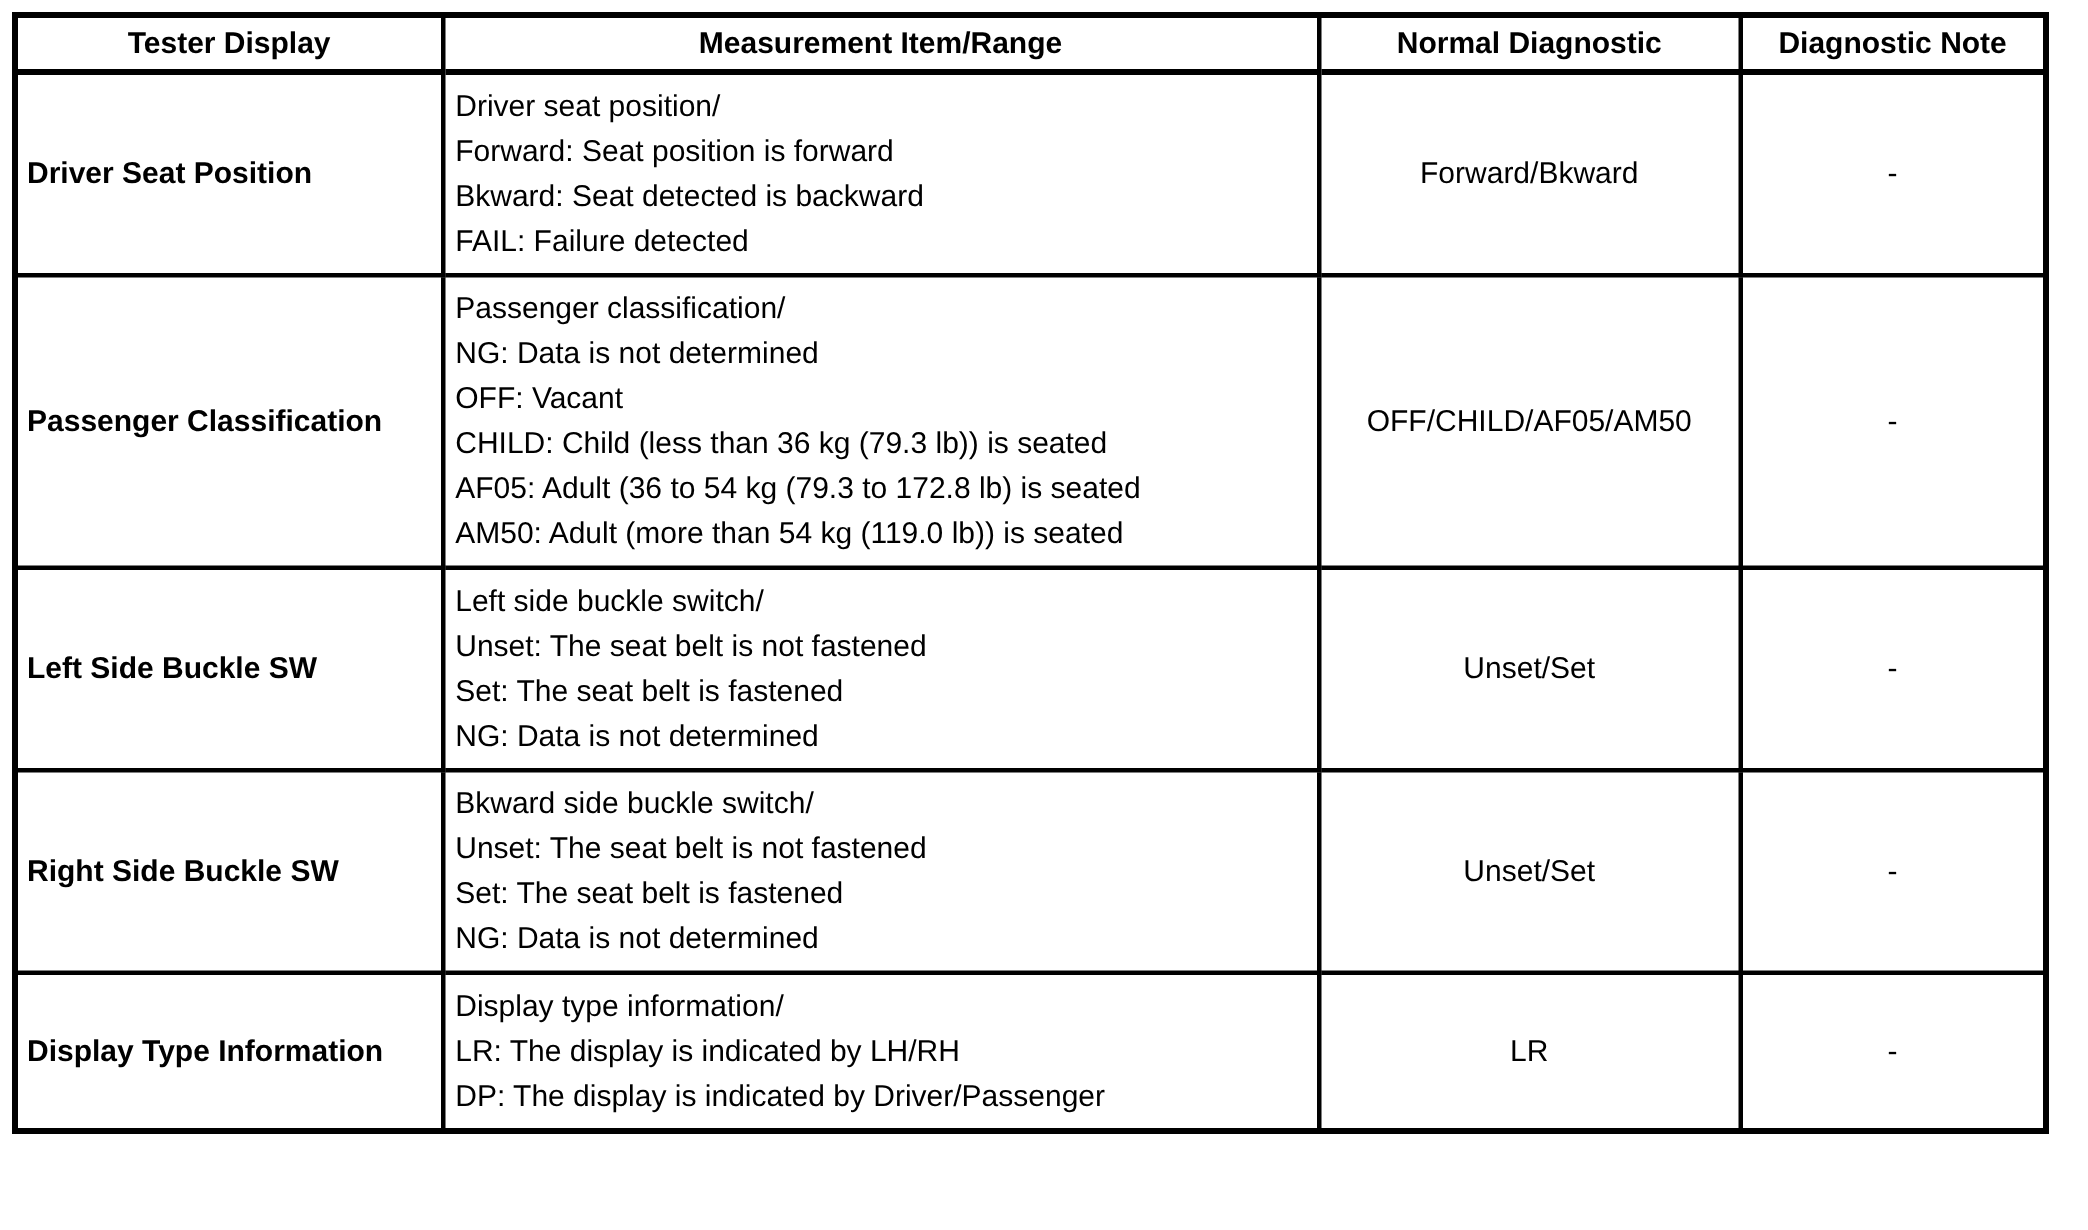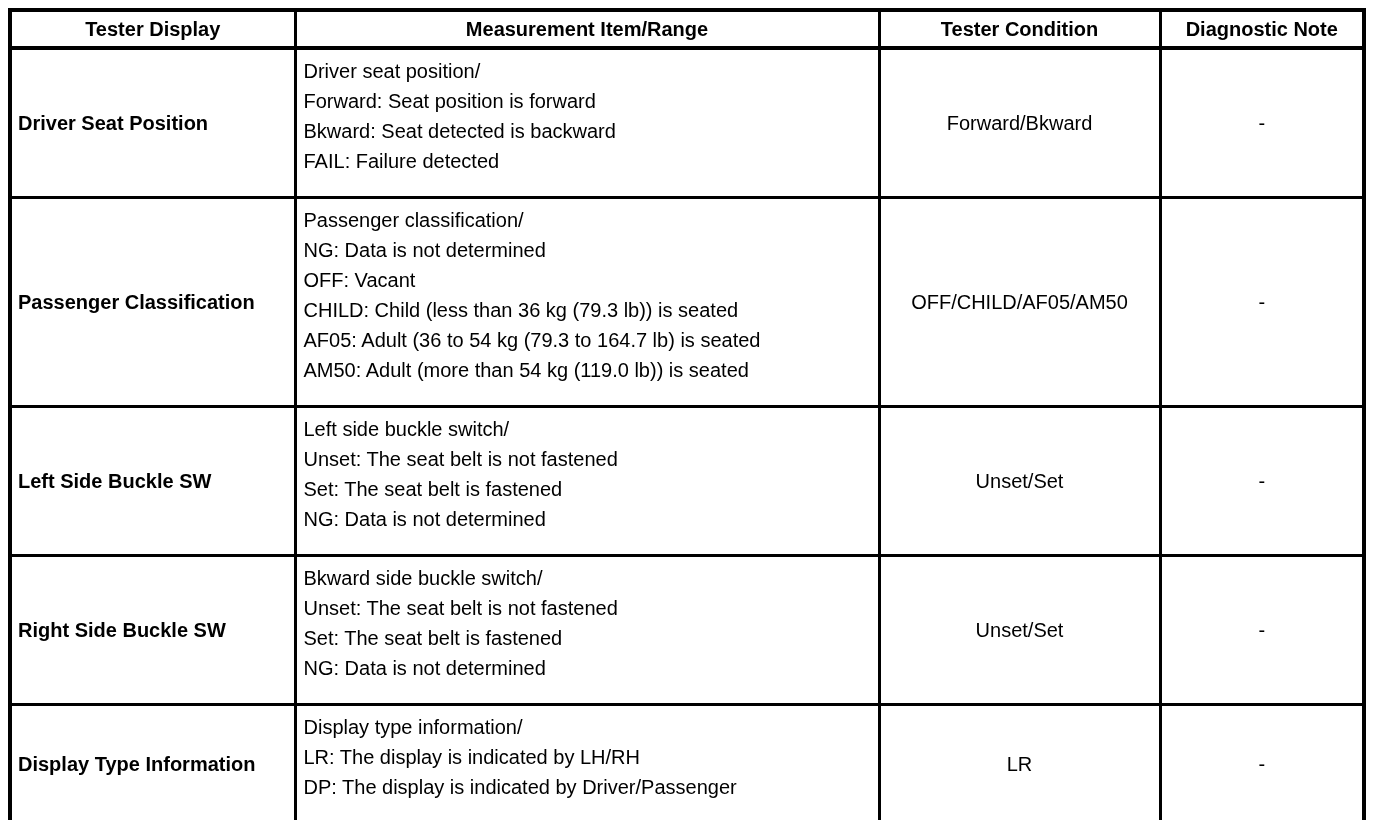--- a/index.html
+++ b/index.html
@@ -36,21 +36,21 @@
     height: 38px;
     padding: 2px 4px;
   }
   td.col-tester {
     text-align: left;
     padding: 2px 4px 2px 6px;
     font-weight: bold;
   }
   td.col-measure {
     text-align: left;
-    padding: 6px 4px 20px 7px;
+    padding: 6px 4px 6px 7px;
   }
   td.col-measure .line {
     line-height: 30px;
     white-space: nowrap;
   }
   td.col-normal,
   td.col-note {
     text-align: center;
     padding: 2px 4px;
   }
@@ -69,21 +69,21 @@
     <colgroup>
       <col style="width:285px">
       <col style="width:584px">
       <col style="width:281px">
       <col style="width:204px">
     </colgroup>
     <thead>
       <tr>
         <th>Tester Display</th>
         <th>Measurement Item/Range</th>
-        <th>Tester Condition</th>
+        <th>Normal Diagnostic</th>
         <th>Diagnostic Note</th>
       </tr>
     </thead>
     <tbody>
       <tr class="r1">
         <td class="col-tester">Driver Seat Position</td>
         <td class="col-measure">
           <div class="line">Driver seat position/</div>
           <div class="line">Forward: Seat position is forward</div>
           <div class="line">Bkward: Seat detected is backward</div>
@@ -92,21 +92,21 @@
         <td class="col-normal">Forward/Bkward</td>
         <td class="col-note">-</td>
       </tr>
       <tr class="r2">
         <td class="col-tester">Passenger Classification</td>
         <td class="col-measure">
           <div class="line">Passenger classification/</div>
           <div class="line">NG: Data is not determined</div>
           <div class="line">OFF: Vacant</div>
           <div class="line">CHILD: Child (less than 36 kg (79.3 lb)) is seated</div>
-          <div class="line">AF05: Adult (36 to 54 kg (79.3 to 164.7 lb) is seated</div>
+          <div class="line">AF05: Adult (36 to 54 kg (79.3 to 172.8 lb) is seated</div>
           <div class="line">AM50: Adult (more than 54 kg (119.0 lb)) is seated</div>
         </td>
         <td class="col-normal">OFF/CHILD/AF05/AM50</td>
         <td class="col-note">-</td>
       </tr>
       <tr class="r3">
         <td class="col-tester">Left Side Buckle SW</td>
         <td class="col-measure">
           <div class="line">Left side buckle switch/</div>
           <div class="line">Unset: The seat belt is not fastened</div>

